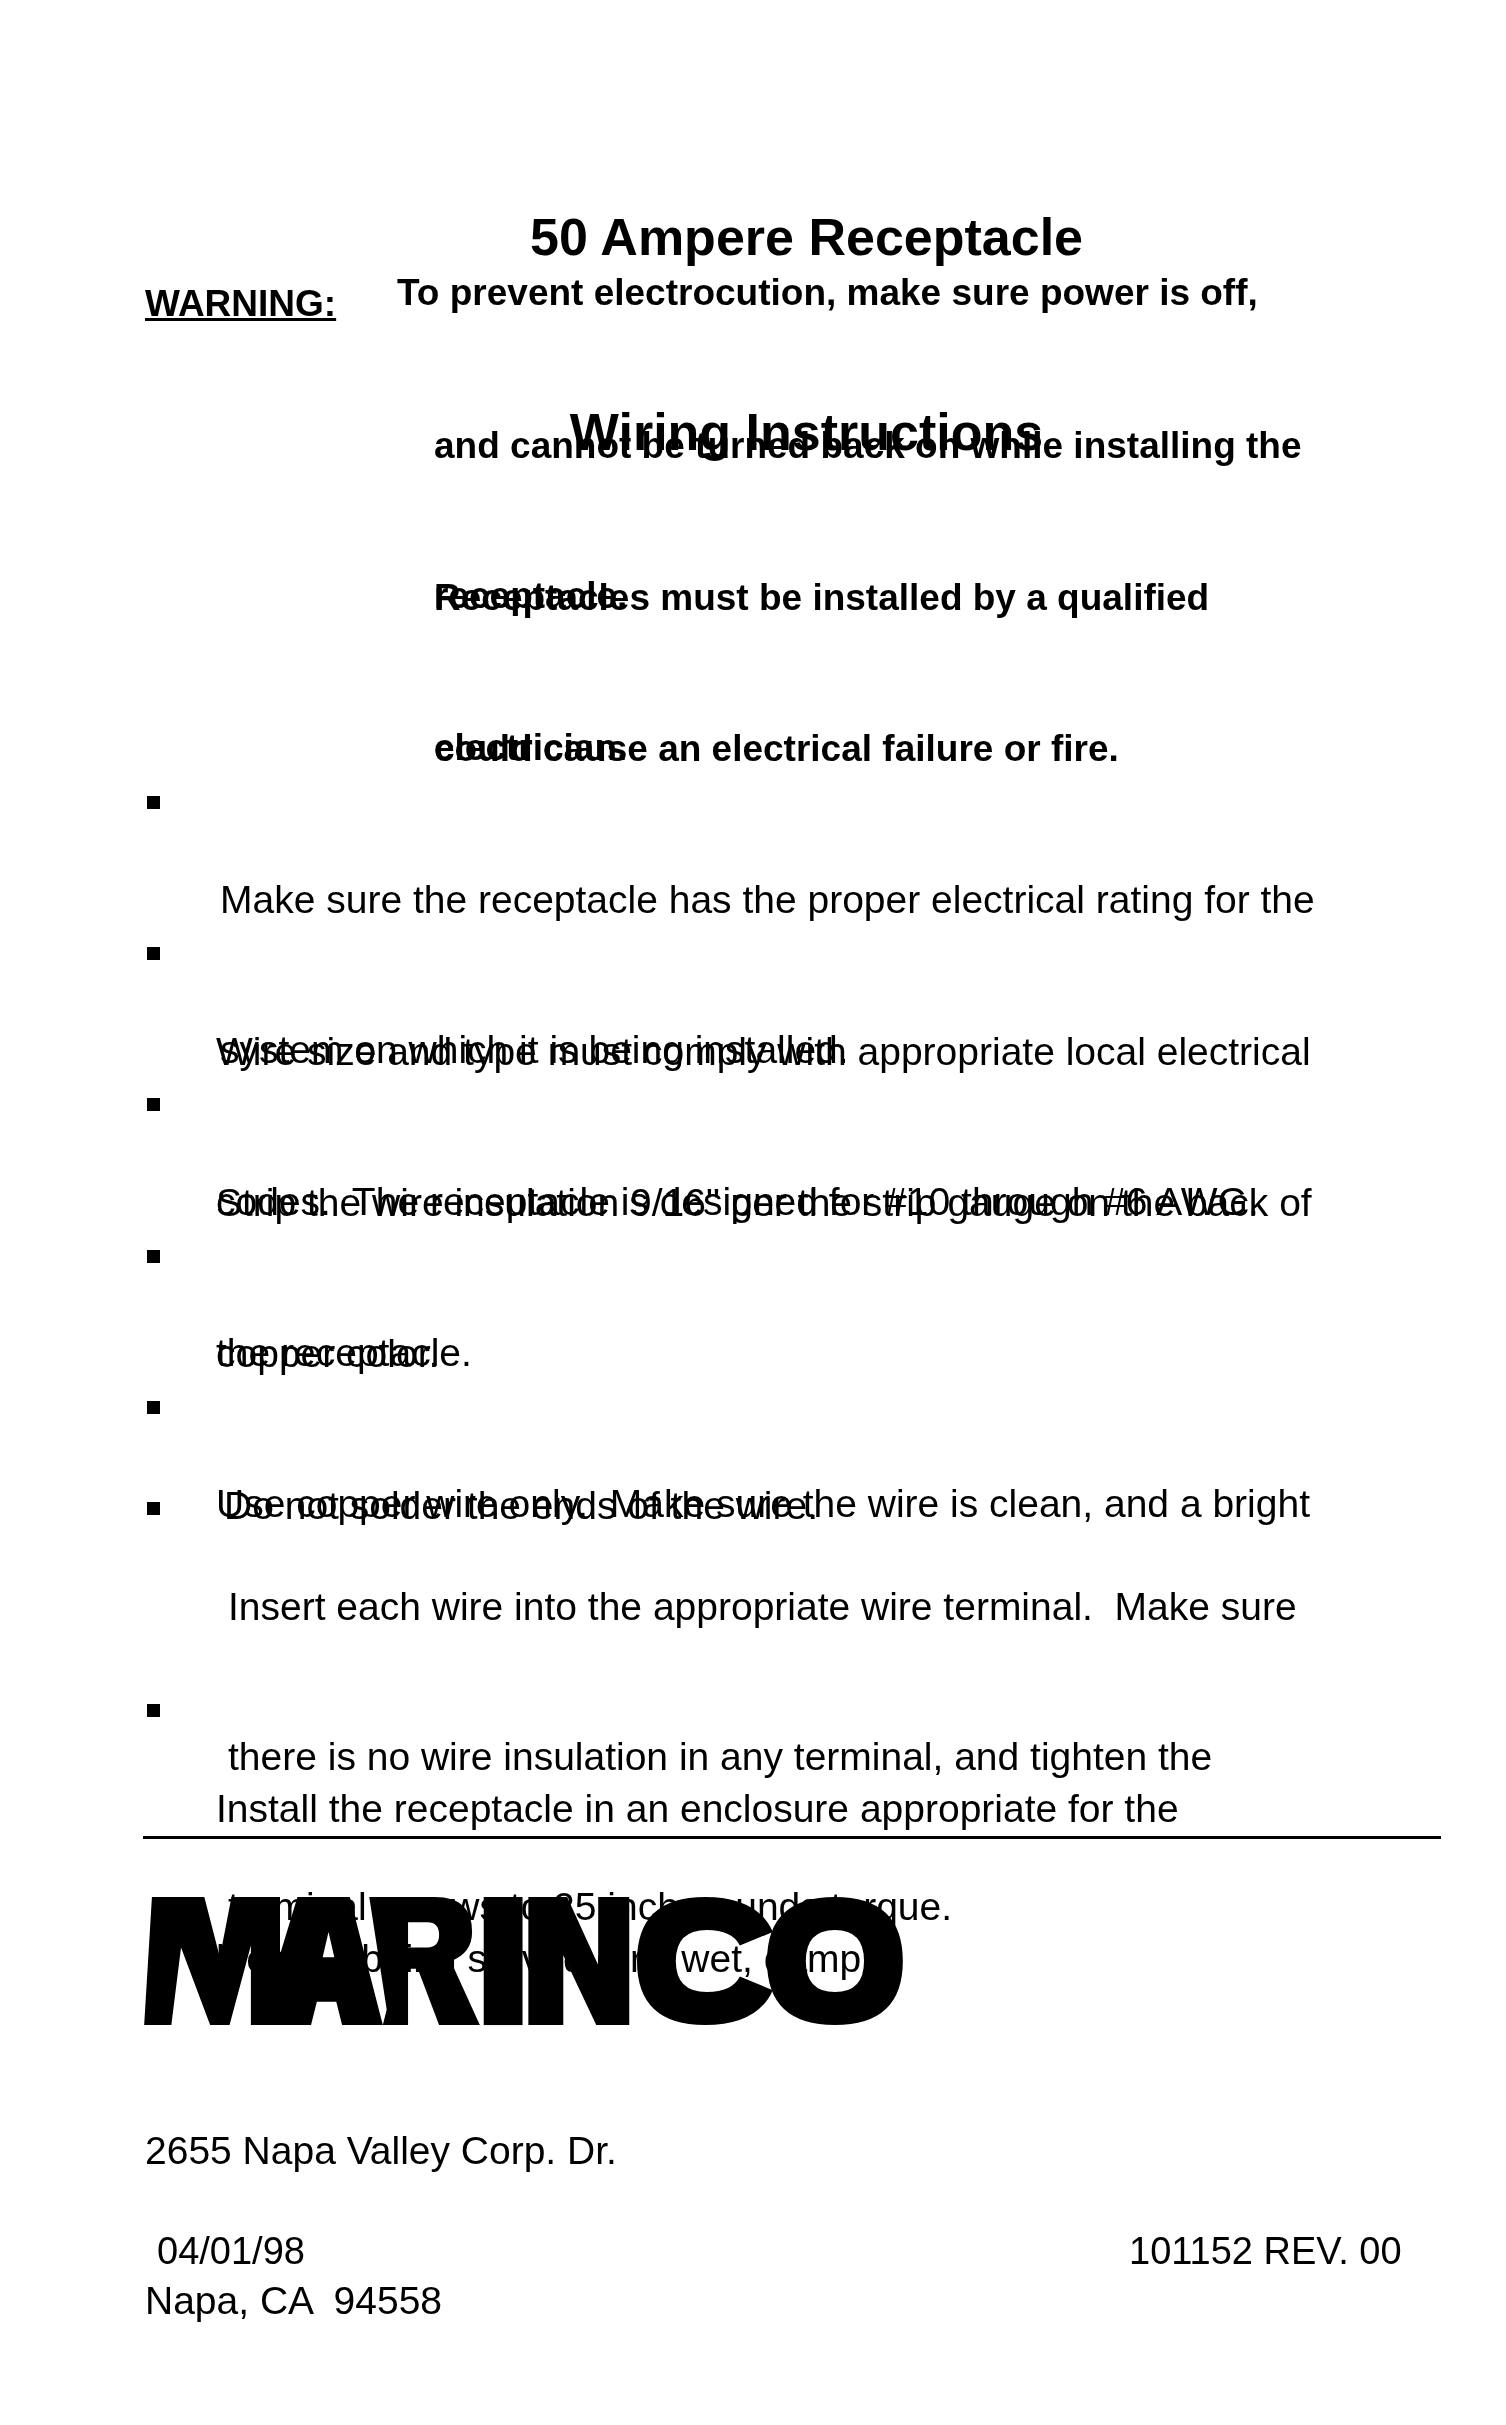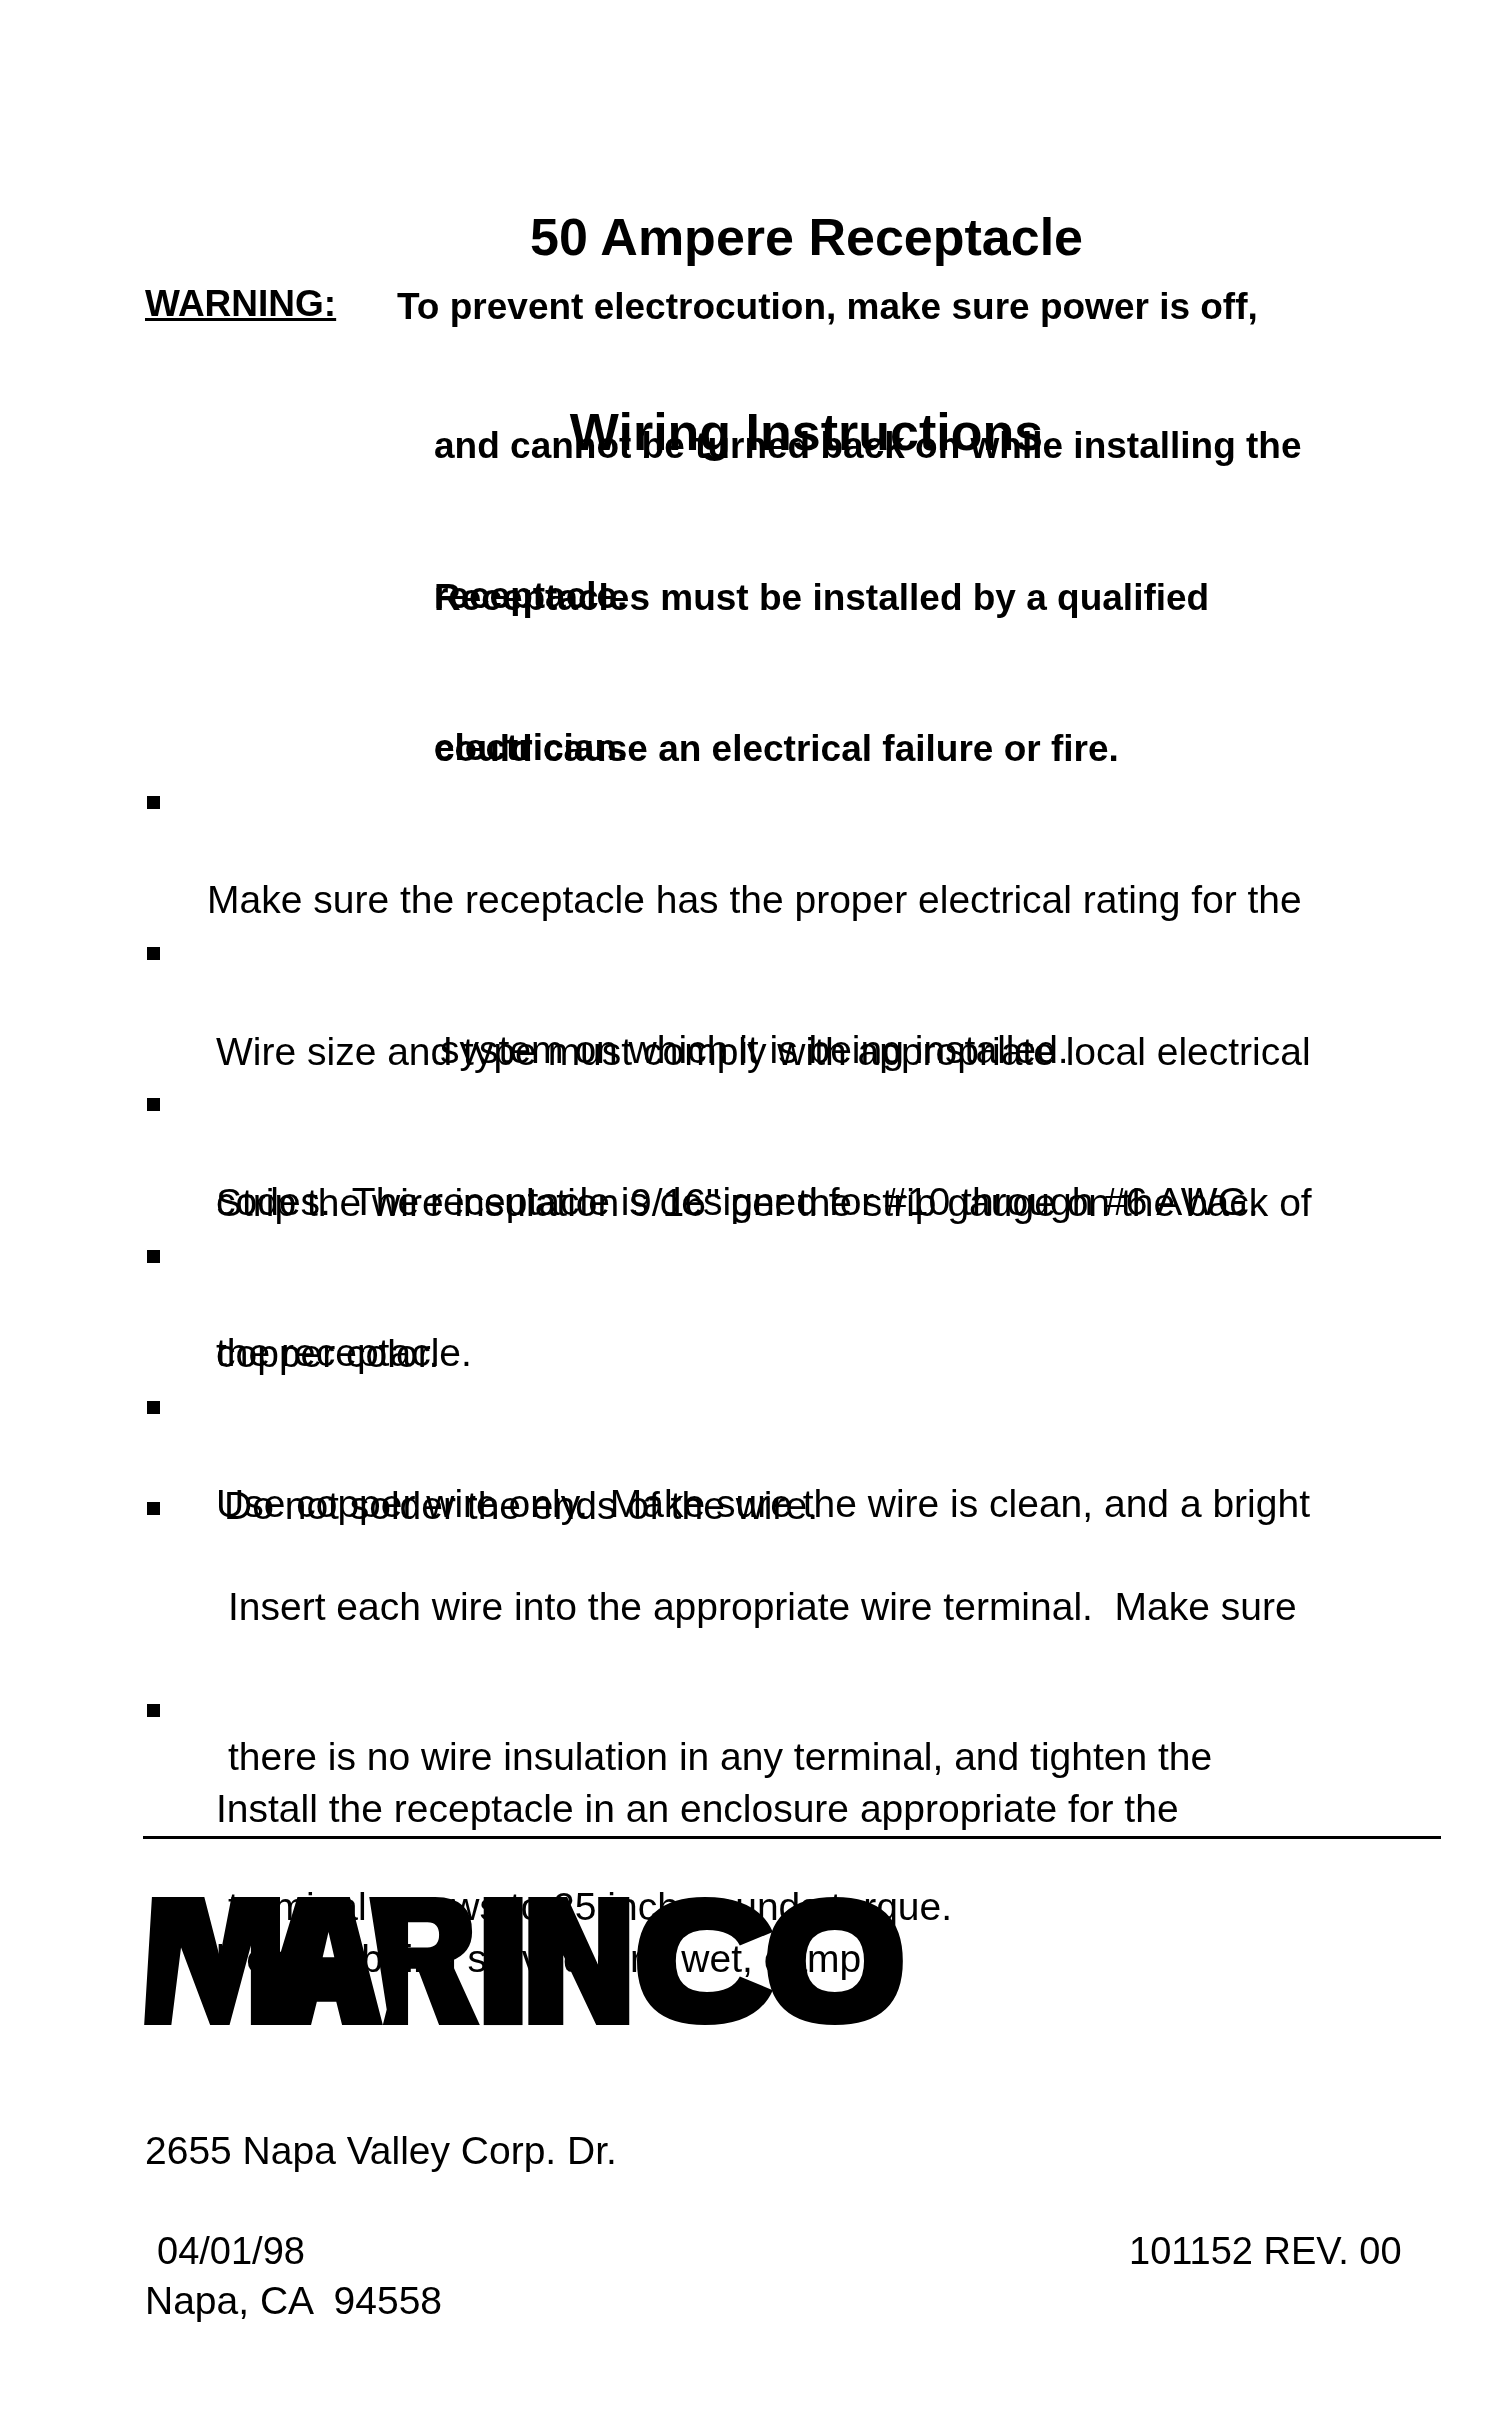--- a/index.html
+++ b/index.html
@@ -16,37 +16,37 @@
 </style>
 </head>
 <body>
 
 <div class="abs title" style="top:75px;">
   <span class="tline" style="display:block;height:65px;">50 Ampere Receptacle</span>
   <span class="tline" style="display:block;height:65px;">Wiring Instructions</span>
 </div>
 
 <div class="abs warn" style="left:145px; top:279px;text-decoration:underline;">WARNING:</div>
-<div class="abs warn" style="left:397px; top:282px;">To prevent electrocution, make sure power is off,</div>
+<div class="abs warn" style="left:397px; top:268px;">To prevent electrocution, make sure power is off,</div>
 <div class="abs warn" style="left:434px; top:321px;">
   <span class="line">and cannot be turned back on while installing the</span>
   <span class="line">receptacle.</span>
 </div>
 <div class="abs warn" style="left:434px; top:473px;">
   <span class="line">Receptacles must be installed by a qualified</span>
   <span class="line">electrician.</span>
 </div>
 <div class="abs warn" style="left:434px; top:624px;">
   <span class="line">could cause an electrical failure or fire.</span>
 </div>
 
 <div>
   <div>
     <div class="bullet-sq" style="left:147px; top:796px;"></div>
-    <div class="abs body" style="left:207px; top:775px;text-align:center;">
+    <div class="abs body" style="left:220px; top:775px;">
       <span class="line">Make sure the receptacle has the proper electrical rating for the</span>
       <span class="line">system on which it is being installed.</span>
     </div>
   </div>
   <div>
     <div class="bullet-sq" style="left:147px; top:947px;"></div>
     <div class="abs body" style="left:216px; top:927px;">
       <span class="line">Wire size and type must comply with appropriate local electrical</span>
       <span class="line">codes.  The receptacle is designed for #10 through #6 AWG.</span>
     </div>

